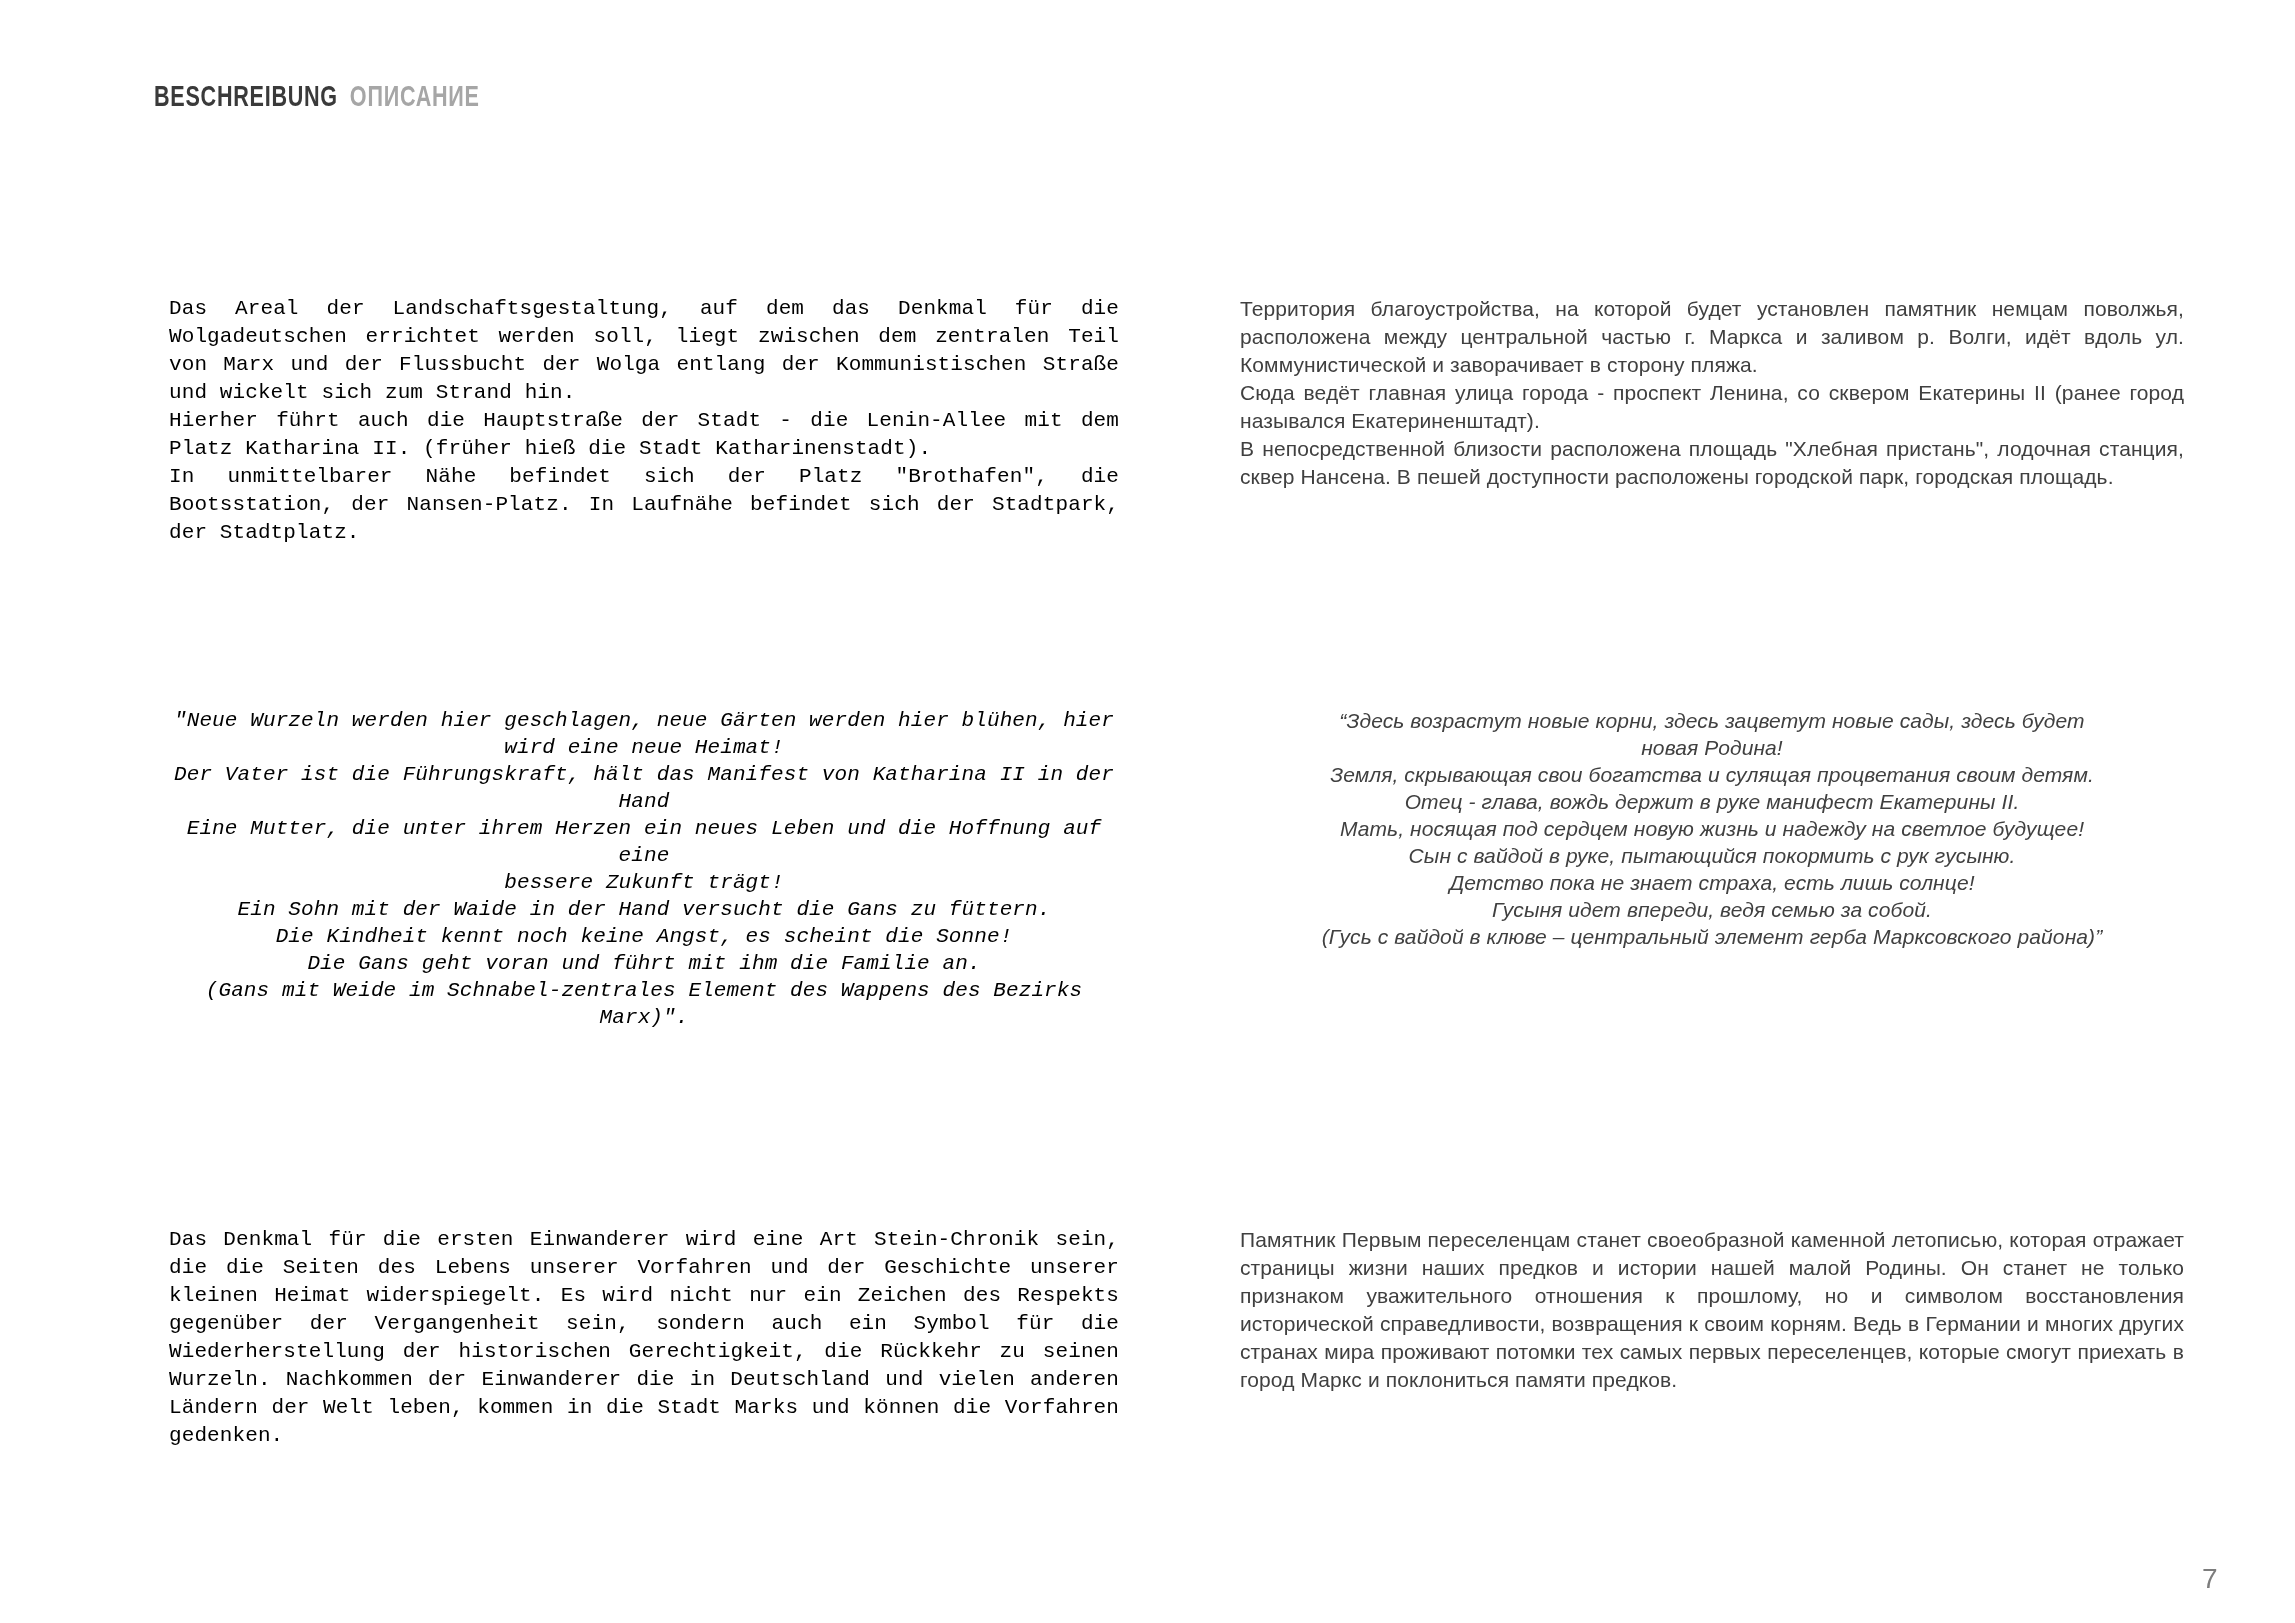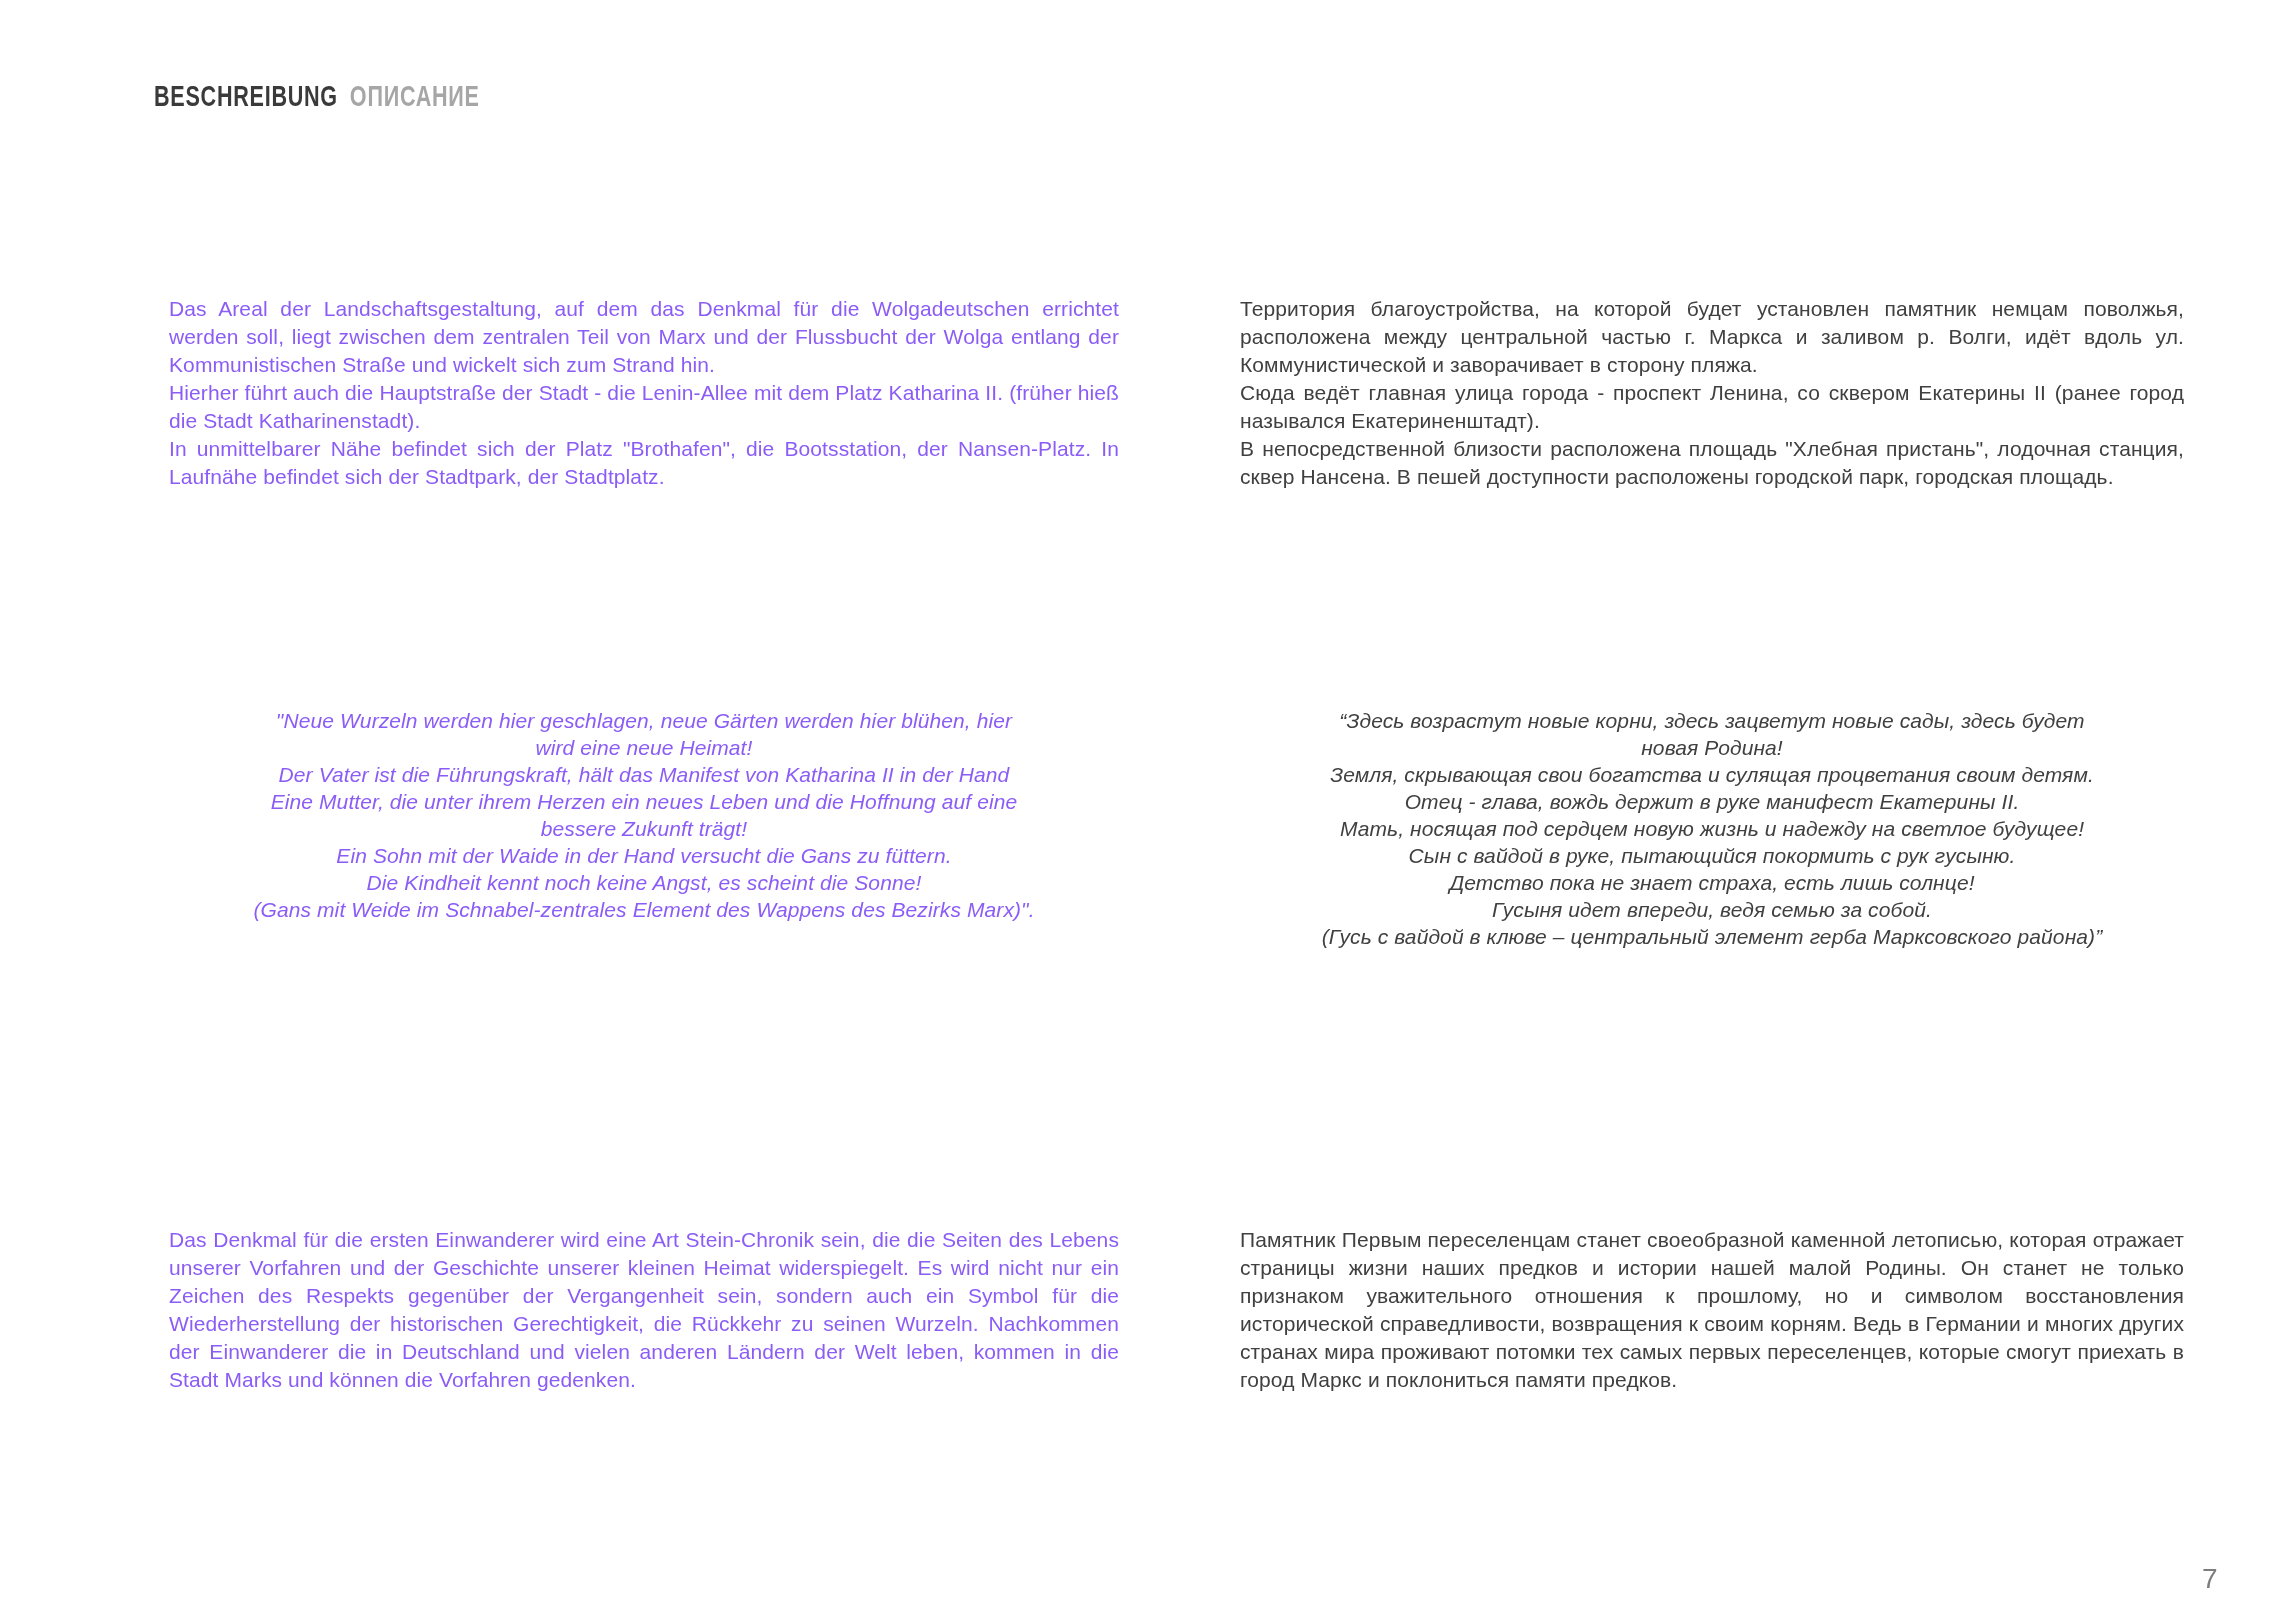--- a/index.html
+++ b/index.html
@@ -37,21 +37,21 @@
     position: absolute;
     font-size: 21px;
     line-height: 28px;
     font-weight: 300;
     letter-spacing: 0.1px;
   }
   .textblock p {
     margin: 0;
     text-align: justify;
   }
-  .col-de { left: 169px;  width: 950px; color: #8b5cf6; }
+  .col-de { left: 169px;  width: 950px; color: #000000; font-family: Liberation Mono, monospace; }
   .col-ru { left: 1240px; width: 944px; color: #404040; }
   .intro   { top: 277px; }
   .closing { top: 1208px; }
 
   
   .quote {
     position: absolute;
     top: 689px;
     font-size: 21px;
     line-height: 27px;
@@ -90,20 +90,21 @@
   </div>
 
   <div class="quote col-de" lang="de">
     <div class="quote-line">"Neue Wurzeln werden hier geschlagen, neue Gärten werden hier blühen, hier</div>
     <div class="quote-line">wird eine neue Heimat!</div>
     <div class="quote-line">Der Vater ist die Führungskraft, hält das Manifest von Katharina II in der Hand</div>
     <div class="quote-line">Eine Mutter, die unter ihrem Herzen ein neues Leben und die Hoffnung auf eine</div>
     <div class="quote-line">bessere Zukunft trägt!</div>
     <div class="quote-line">Ein Sohn mit der Waide in der Hand versucht die Gans zu füttern.</div>
     <div class="quote-line">Die Kindheit kennt noch keine Angst, es scheint die Sonne!</div>
+    <div class="quote-line">Die Gans geht voran und führt mit ihm die Familie an.</div>
     <div class="quote-line">(Gans mit Weide im Schnabel-zentrales Element des Wappens des Bezirks Marx)".</div>
   </div>
 
   <div class="textblock col-de closing" lang="de">
     <p>Das Denkmal für die ersten Einwanderer wird eine Art Stein-Chronik sein, die die Seiten des Lebens unserer Vorfahren und der Geschichte unserer kleinen Heimat widerspiegelt. Es wird nicht nur ein Zeichen des Respekts gegenüber der Vergangenheit sein, sondern auch ein Symbol für die Wiederherstellung der historischen Gerechtigkeit, die Rückkehr zu seinen Wurzeln. Nachkommen der Einwanderer die in Deutschland und vielen anderen Ländern der Welt leben, kommen in die Stadt Marks und können die Vorfahren gedenken.</p>
   </div>
 
   <div class="textblock col-ru intro" lang="ru">
     <p>Территория благоустройства, на которой будет установлен памятник немцам поволжья, расположена между центральной частью г. Маркса и заливом р. Волги, идёт вдоль ул. Коммунистической и заворачивает в сторону пляжа.</p>
     <p>Сюда ведёт главная улица города - проспект Ленина, со сквером Екатерины II (ранее город назывался Екатериненштадт).</p>

